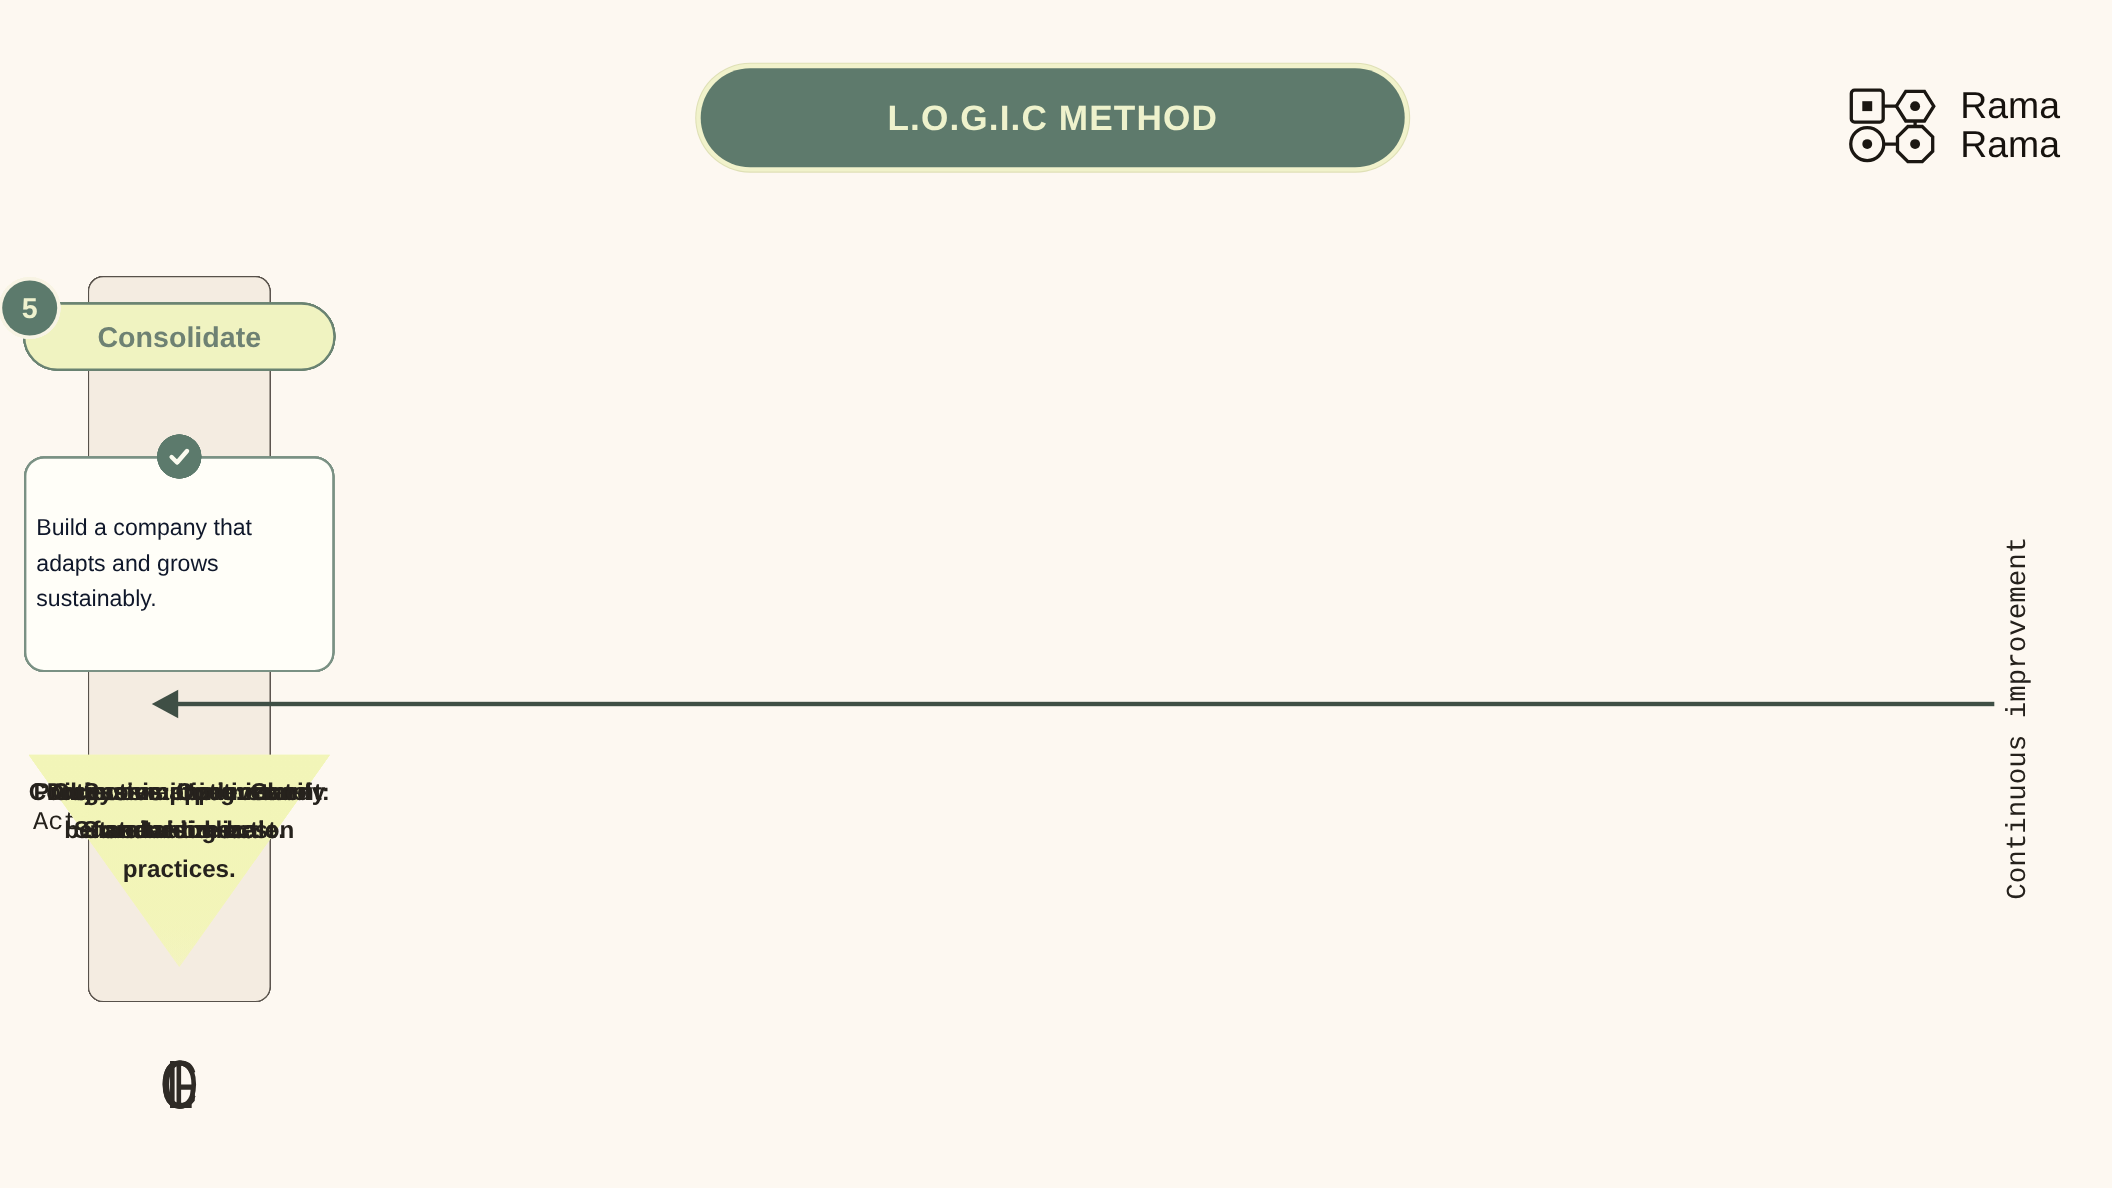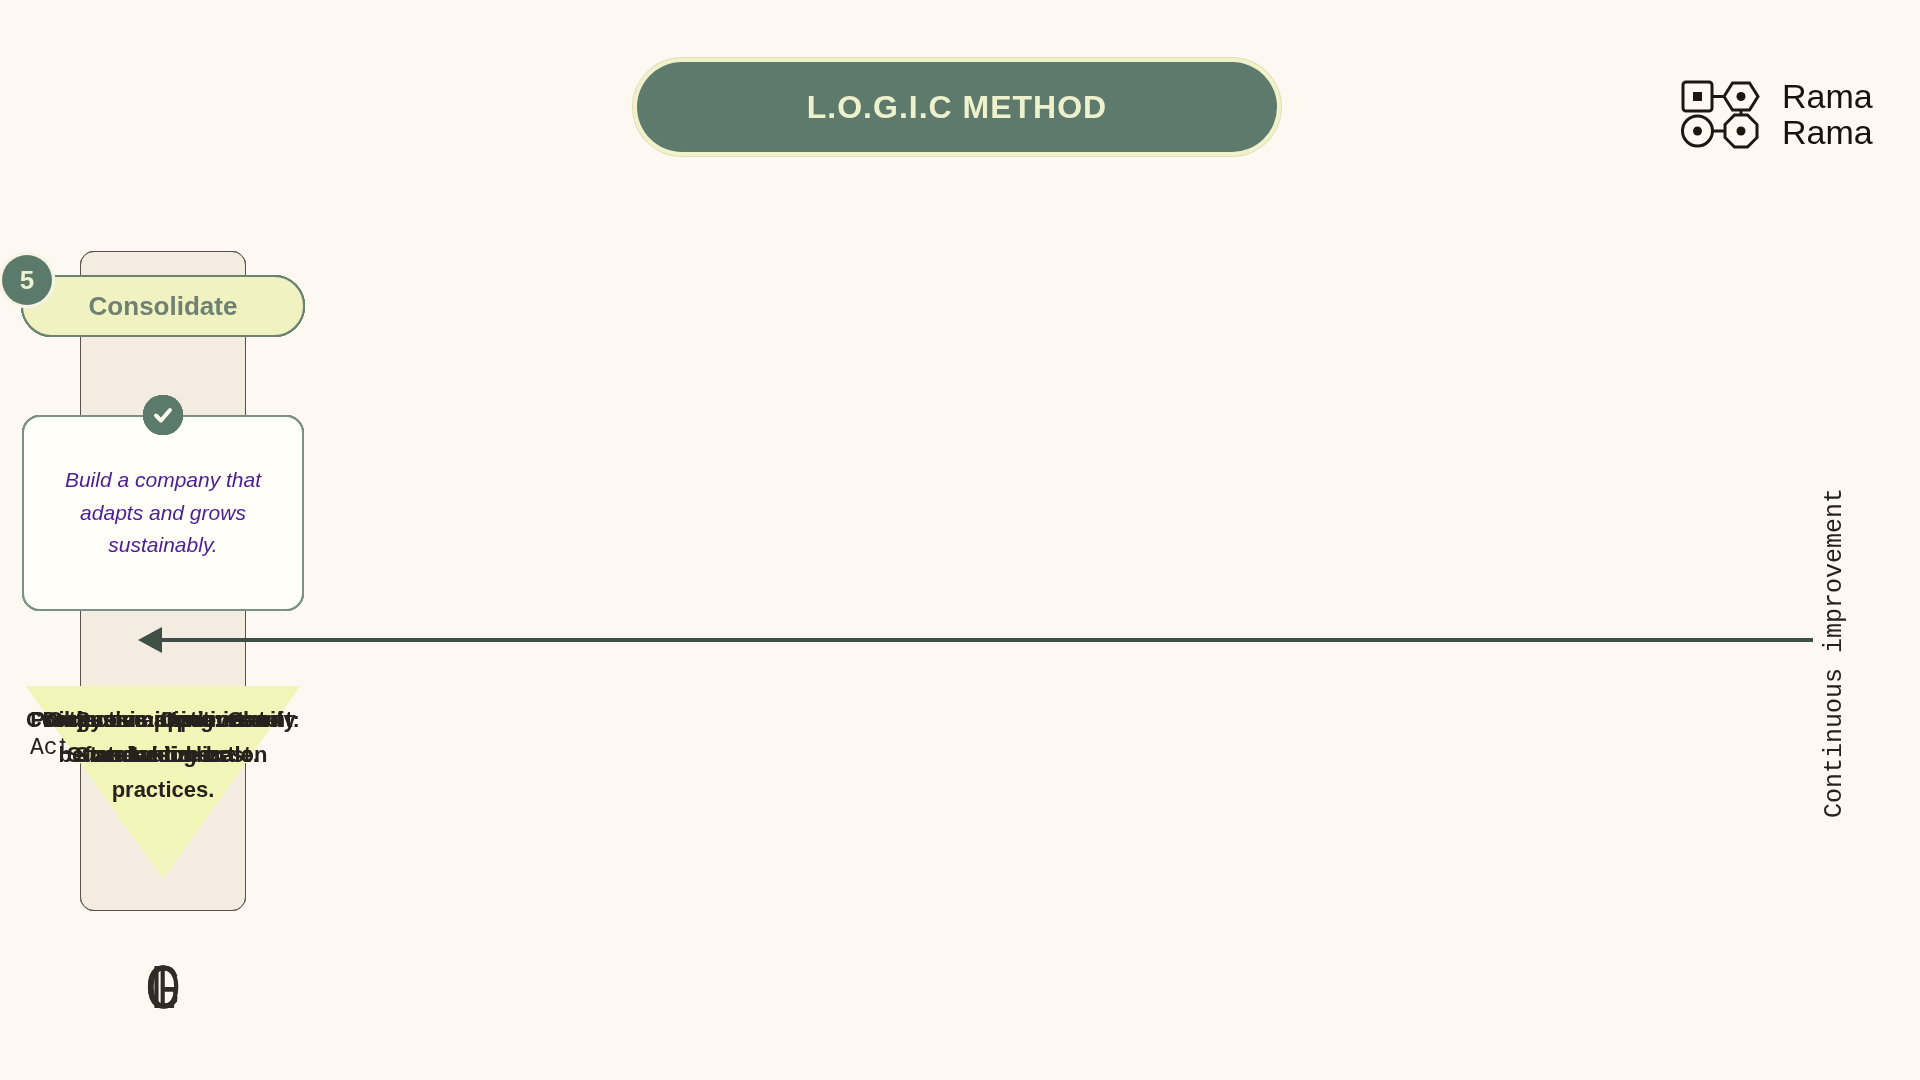--- a/index.html
+++ b/index.html
@@ -46,21 +46,21 @@
   .header-pill span{color:#6E8173;font-size:26px;font-weight:600;}
 
   .num-badge{position:absolute;left:-19px;top:4px;width:50px;height:50px;border-radius:50%;
     background:#5C7A6C;display:flex;align-items:center;justify-content:center;z-index:4;
     box-shadow:0 0 0 3px #F8F4E4;}
   .num-badge span{color:#EFF2CE;font-size:26px;font-weight:700;}
 
   .obj-box{position:absolute;left:1px;top:164px;width:282px;height:196px;background:#FFFEF8;
     border:2px solid #7A9184;border-radius:18px;z-index:3;box-sizing:border-box;
     display:flex;align-items:center;justify-content:center;}
-  .obj-box span{display:block;padding:0 9px;text-align:center;font-size:21px;line-height:1.55;color:#4c1d95;font-style:italic;}
+  .obj-box span{display:block;padding:0 9px;text-align:left;font-size:21px;line-height:1.55;color:#0f172a;}
 
   .check-badge{position:absolute;left:122px;top:144px;width:40px;height:40px;border-radius:50%;
     background:#5C7A6C;display:flex;align-items:center;justify-content:center;z-index:4;}
 
   .triangle{position:absolute;left:5px;top:435px;width:274px;height:193px;z-index:2;
     background:linear-gradient(to bottom,rgba(242,245,184,0.95) 0%,rgba(242,245,184,0.75) 55%,rgba(242,245,184,0.25) 100%);
     clip-path:polygon(0 0,100% 0,50% 100%);}
 
   .action-text{position:absolute;left:0;top:452px;width:284px;z-index:5;
     display:flex;justify-content:center;}

